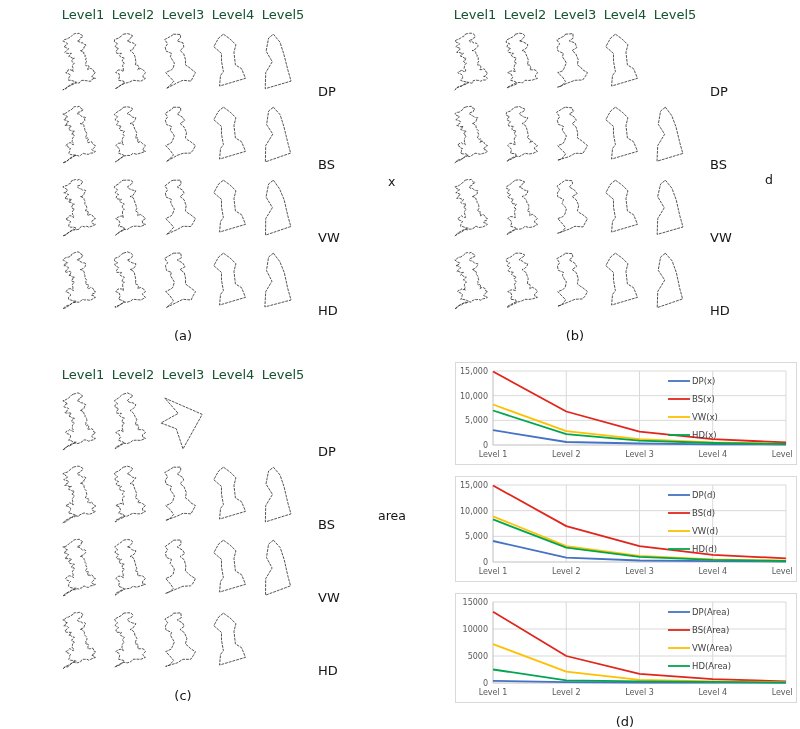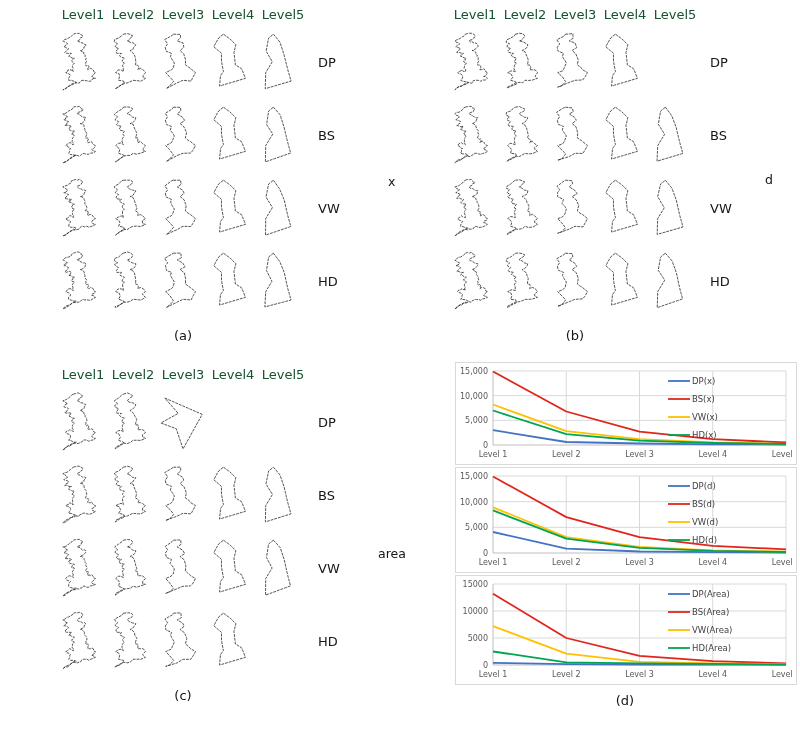--- a/index.html
+++ b/index.html
@@ -1,28 +1,28 @@
 <!DOCTYPE html>
 <html><head>
 <meta charset="utf-8">
 <style>
   html,body{margin:0;padding:0;background:#fff;}
   .canvas{position:relative;width:800px;height:729px;background:#fff;
           font-family:"DejaVu Sans","Liberation Sans",sans-serif;overflow:hidden;}
   .map-panel{position:absolute;width:400px;}
   .level-header{display:flex;padding-left:32px;height:24px;align-items:center;}
   .level-header span{width:50px;text-align:center;font-size:13px;color:#14532d;white-space:nowrap;}
-  .map-row{display:flex;padding-left:32px;align-items:center;height:73px;}
+  .map-row{display:flex;padding-left:32px;align-items:flex-end;height:73px;}
   .map-cell{width:50px;height:100%;display:flex;align-items:center;justify-content:center;}
   .map-cell svg{display:block;}
   .row-label{width:62px;font-size:13px;color:#151515;padding-left:10px;}
   .panel-caption{font-size:13px;color:#151515;margin-top:10px;width:314px;text-align:center;}
   .side-label{position:absolute;font-size:12.5px;color:#151515;}
   #panel-d{position:absolute;left:455px;top:362px;width:342px;}
-  .chart{border:1px solid #d9d9d9;margin-bottom:2px;background:#fff;}
+  .chart{border:1px solid #d9d9d9;margin-bottom:11px;background:#fff;}
   .chart svg{display:block;}
   .chart-caption{font-size:13px;color:#151515;margin-top:8px;width:340px;text-align:center;}
 </style>
 </head>
 <body>
 
 <div class="canvas">
   <section class="map-panel" id="panel-a" style="left:26px;top:2px">
       <div class="level-header">
         <span>Level1</span>
@@ -370,21 +370,21 @@
         <div class="map-cell">
           <svg width="48" height="66" viewBox="0 0 100 124">
             <polygon points="30.0,2.0 44.0,12.0 56.0,24.0 52.0,40.0 55.0,66.0 68.0,74.0 76.0,94.0 42.0,104.0 22.0,110.0 24.0,88.0 30.0,80.0 26.0,58.0 26.0,42.0 10.0,28.0 20.0,10.0" fill="none" stroke="#2e2e2e" stroke-width="1.7" stroke-dasharray="6 2" stroke-linejoin="round"></polygon>
           </svg>
         </div>
         <div class="map-cell"></div>
         <div class="row-label">HD</div>
       </div>
       <div class="panel-caption">(c)</div>
     </section>
-  <div class="side-label" style="left:378px;top:546px">area</div>
+  <div class="side-label" style="left:378px;top:508px">area</div>
 
   <section id="panel-d">
       <div class="chart">
         <svg width="338" height="101" viewBox="0 0 338 101">
           <line x1="37" y1="8" x2="330" y2="8" stroke="#d9d9d9" stroke-width="1"></line>
           <text x="32" y="11" text-anchor="end" font-size="8" fill="#595959">15,000</text>
           <line x1="37" y1="32.66666666666667" x2="330" y2="32.66666666666667" stroke="#d9d9d9" stroke-width="1"></line>
           <text x="32" y="35.66666666666667" text-anchor="end" font-size="8" fill="#595959">10,000</text>
           <line x1="37" y1="57.333333333333336" x2="330" y2="57.333333333333336" stroke="#d9d9d9" stroke-width="1"></line>
           <text x="32" y="60.333333333333336" text-anchor="end" font-size="8" fill="#595959">5,000</text>

